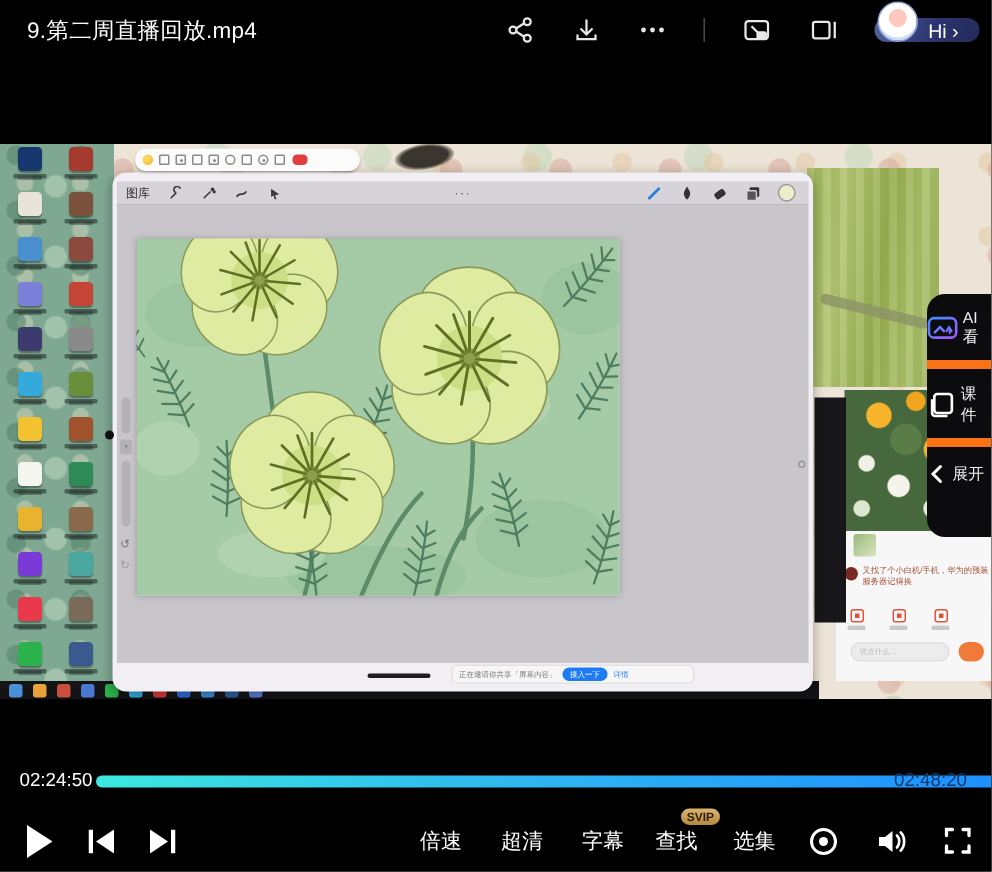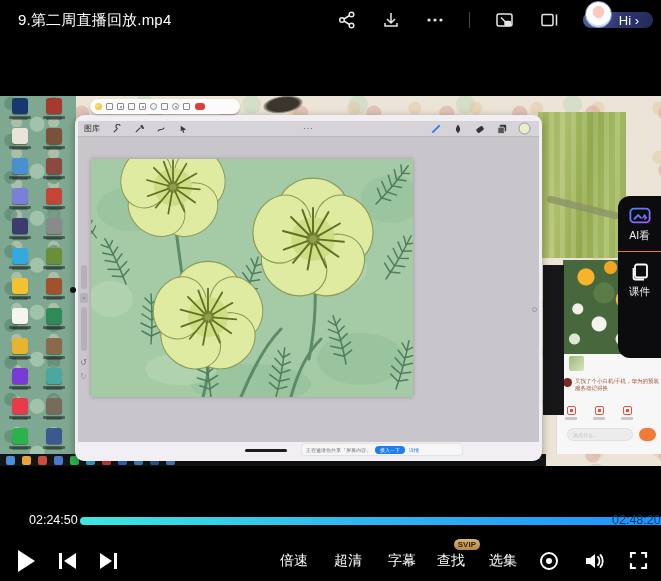--- a/index.html
+++ b/index.html
@@ -107,26 +107,26 @@
   radial-gradient(circle at 18% 52%,#f0f0e6 0 5px,transparent 6px),
   radial-gradient(circle at 44% 68%,#f4f4ec 0 7px,transparent 8px),
   radial-gradient(circle at 72% 84%,#e8e8dd 0 6px,transparent 7px),
   radial-gradient(circle at 14% 84%,#dde8d0 0 5px,transparent 6px),
   radial-gradient(circle at 50% 35%,#5a7d48 0 10px,transparent 11px)}
 .black-strip{position:absolute;left:543px;top:169px;width:21px;height:150px;background:#17171a}
 
 
 .side-panel{position:absolute;left:618px;top:100px;width:43px;height:162px;background:#0c0c0f;
   border-radius:12px 0 0 12px;z-index:20;display:flex;flex-direction:column;align-items:center;color:#fff}
-.sp-item{display:flex;flex-direction:column;align-items:center;gap:3px;padding:10px 0 8px;cursor:pointer;width:100%}
-.sp-item+.sp-item{border-top:1px solid #f97316}
+.sp-item{display:flex;flex-direction:row;align-items:center;gap:3px;padding:10px 0 8px;cursor:pointer;width:100%}
+.sp-item+.sp-item{border-top:6px solid #f97316}
 .sp-label{font-size:10.5px;color:#f0f0f0}
 
 
-.progress-row{position:absolute;left:16px;top:508px;width:628px;height:26px;z-index:30}
+.progress-row{position:absolute;left:0;top:508px;width:628px;height:26px;z-index:30}
 .cur-time{position:absolute;left:13px;top:5px;color:#fff;font-size:12.5px}
 .bar{position:absolute;left:64px;top:9px;width:597px;height:8px;border-radius:4px 0 0 4px;
   background:linear-gradient(90deg,#3ce8df 0%,#2fb9ef 45%,#1e90ff 100%);cursor:pointer}
 .total-time{position:absolute;left:596px;top:5px;color:#0d3b70;font-size:12.5px;z-index:2}
 
 
 .controls{position:absolute;left:0;top:534px;width:661px;height:47px;z-index:30}
 .watermark{position:absolute;left:188px;top:0;font-size:26px;color:rgba(195,195,195,.32);letter-spacing:1px}
 .ctl-btn{position:absolute;cursor:pointer;display:flex}
 .txt-btn{position:absolute;top:18px;color:#fff;font-size:14px;cursor:pointer}
@@ -502,20 +502,26 @@
       </svg>
       <span class="sp-label">AI看</span>
     </div>
     <div class="sp-item">
       <svg width="20" height="20" viewBox="0 0 20 20" fill="none" stroke="#fff" stroke-width="1.8">
         <rect x="5" y="2.5" width="12" height="13" rx="2"></rect>
           <path d="M3.5 6v9.5a2 2 0 0 0 2 2H14"></path>
       </svg>
       <span class="sp-label">课件</span>
     </div>
+    <div class="sp-item">
+      <svg width="14" height="16" viewBox="0 0 14 16" fill="none" stroke="#fff" stroke-width="2" stroke-linecap="round">
+        <path d="M9 3L4 8l5 5"></path>
+      </svg>
+      <span class="sp-label">展开</span>
+    </div>
   </div>
 </div>
 
 <div class="progress-row">
   <span class="cur-time">02:24:50</span>
   <div class="bar"></div>
   <span class="total-time">02:48:20</span>
 </div>
 
 <div class="controls">

